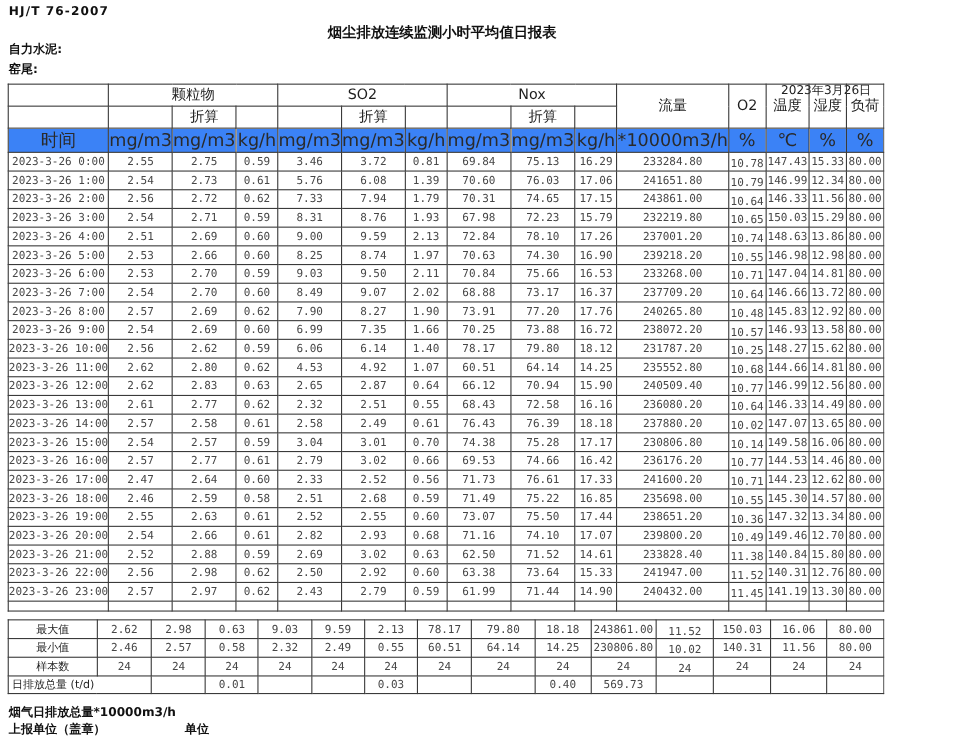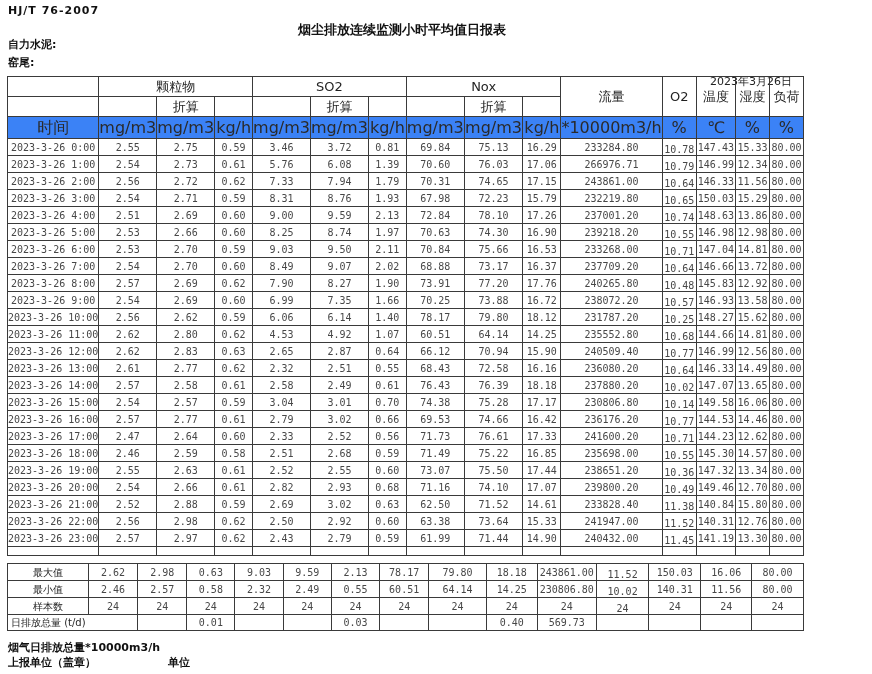--- a/index.html
+++ b/index.html
@@ -131,21 +131,21 @@
             <td class="time-cell">2023-3-26 1:00</td>
             <td class="num">2.54</td>
             <td class="num">2.73</td>
             <td class="num">0.61</td>
             <td class="num">5.76</td>
             <td class="num">6.08</td>
             <td class="num">1.39</td>
             <td class="num">70.60</td>
             <td class="num">76.03</td>
             <td class="num">17.06</td>
-            <td class="num">266976.71</td>
+            <td class="num">241651.80</td>
             <td class="num o2">10.79</td>
             <td class="num">146.99</td>
             <td class="num">12.34</td>
             <td class="num">80.00</td>
           </tr>
           <tr>
             <td class="time-cell">2023-3-26 2:00</td>
             <td class="num">2.56</td>
             <td class="num">2.72</td>
             <td class="num">0.62</td>

